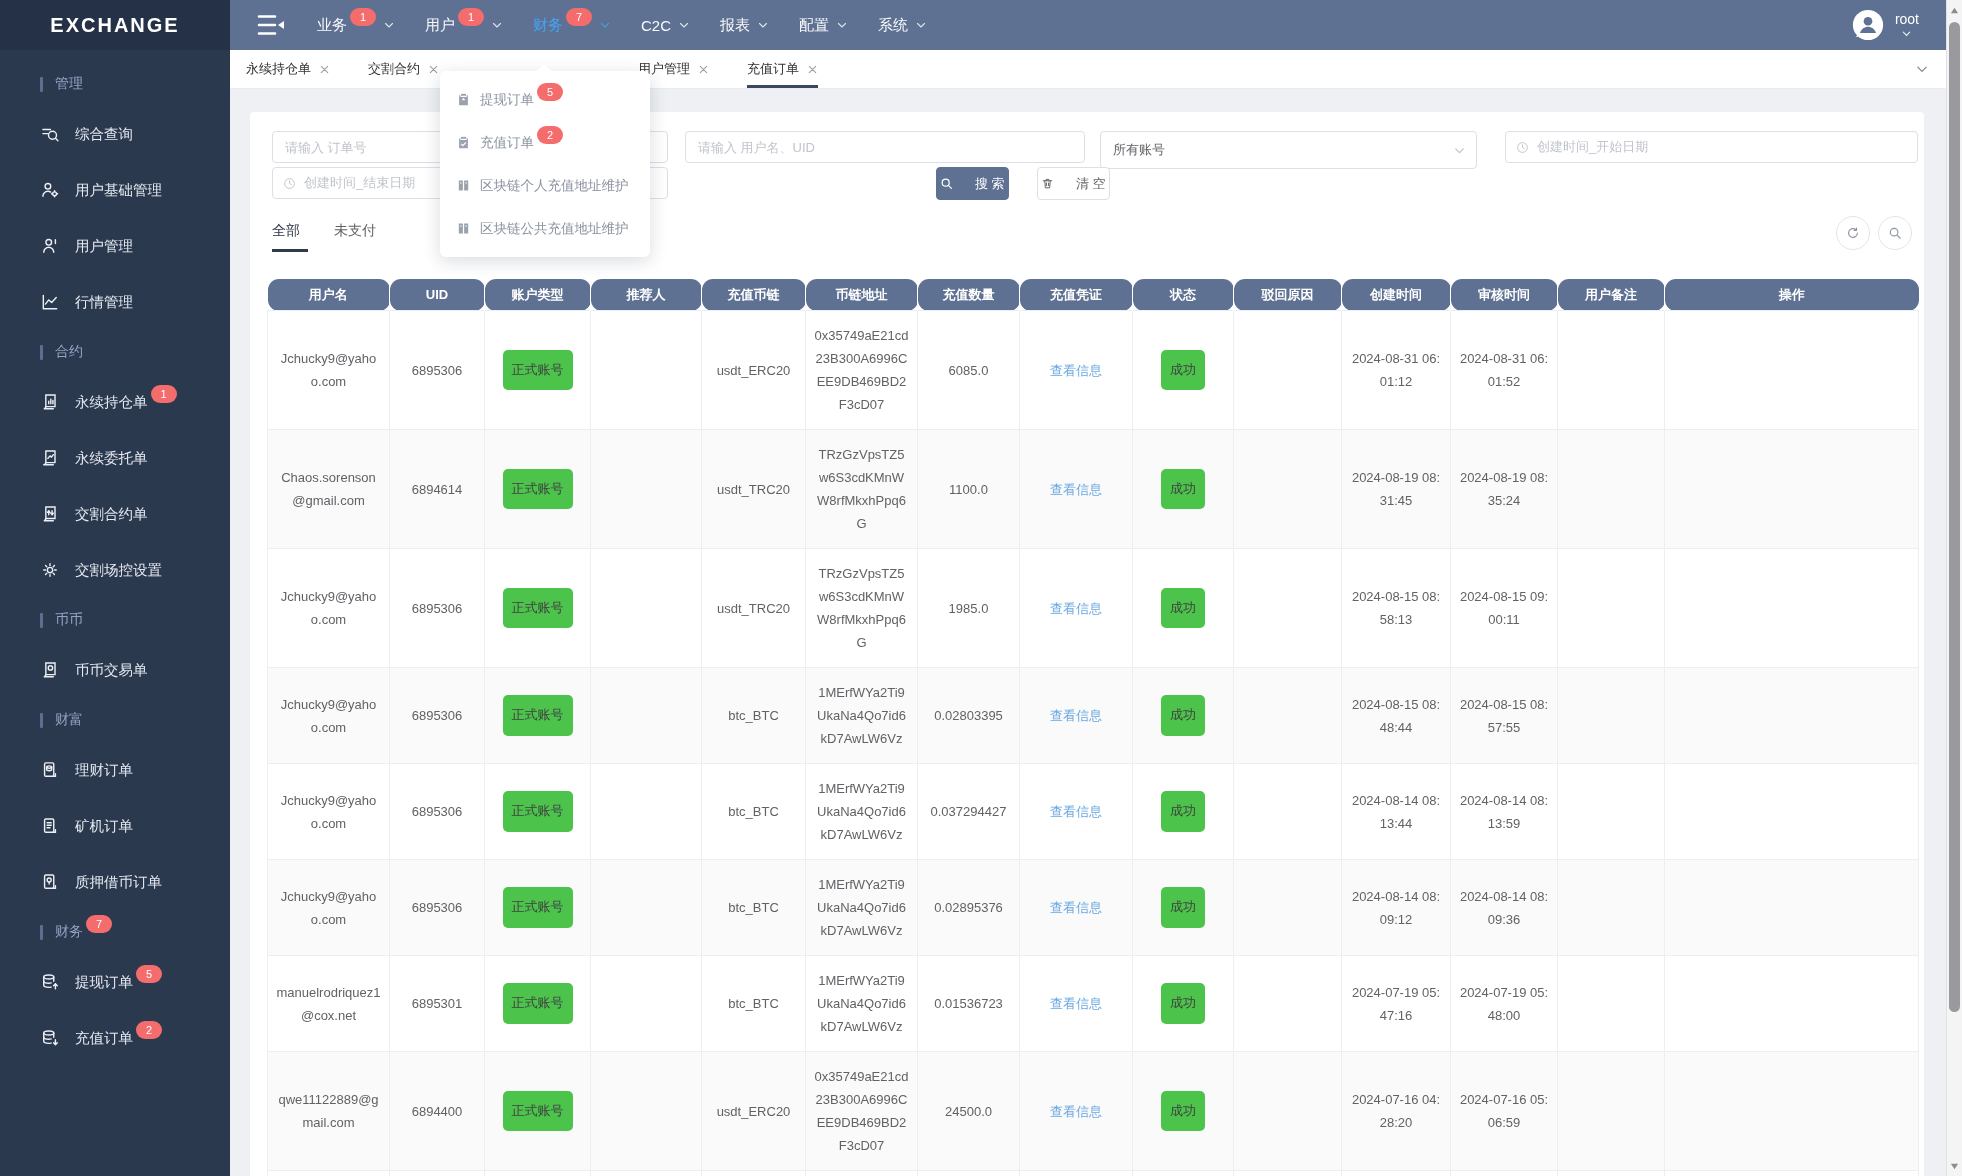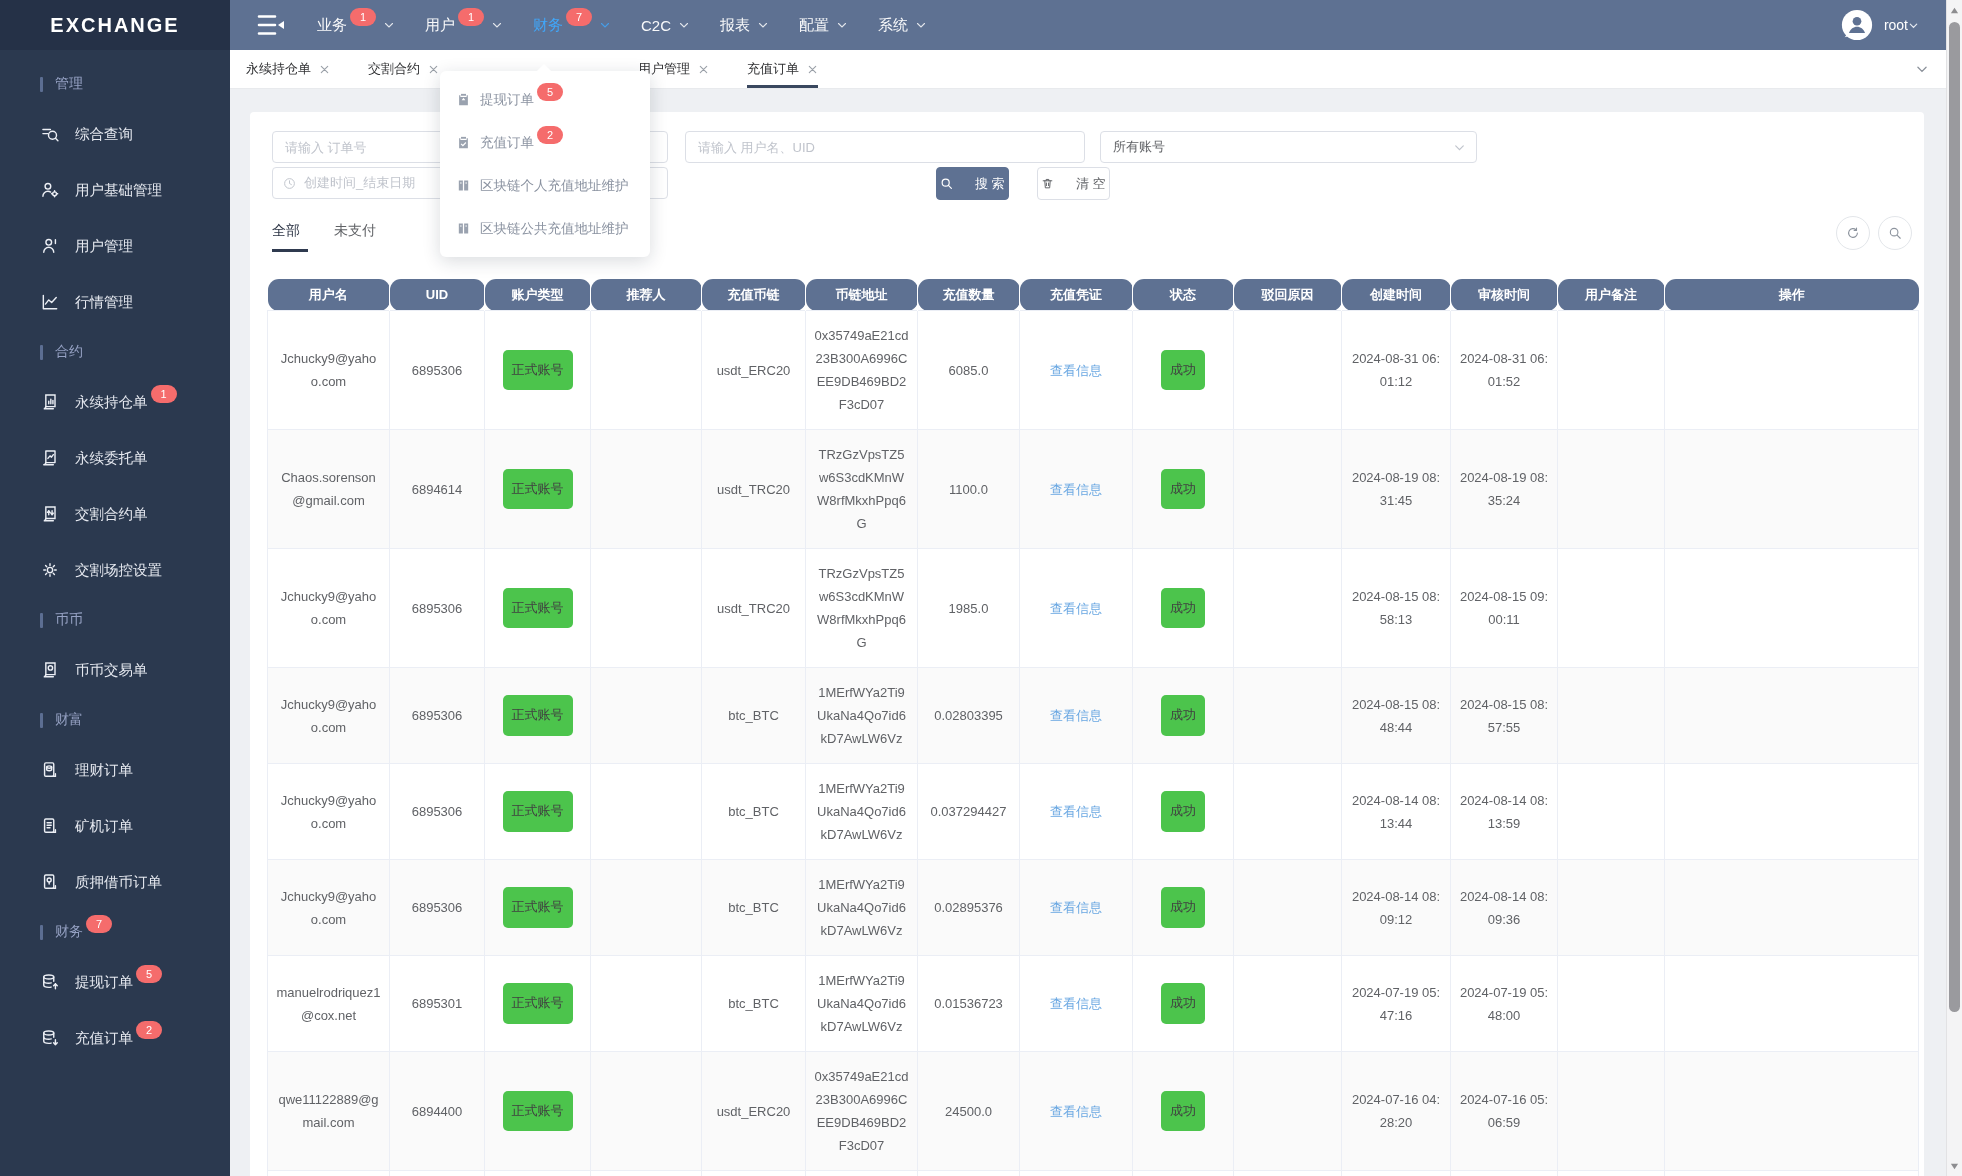--- a/index.html
+++ b/index.html
@@ -21,21 +21,21 @@
 
   
   .navbar{position:absolute;left:230px;top:0;right:15px;height:50px;background:#5e7192;z-index:40;display:flex;align-items:center;}
   .hamburger{width:30px;height:26px;color:#fff;margin-left:26px;cursor:pointer;}
   #nav-menu{display:flex;margin-left:16px;height:50px;}
   .nav-item{display:flex;align-items:center;padding:0 15px;height:50px;color:rgba(255,255,255,.96);font-size:15px;cursor:pointer;}
   .nav-item.active{color:#41a6f8;}
   .nav-chevron{width:12px;height:12px;margin-left:7px;opacity:.85;}
   .nav-right{position:absolute;right:28px;top:0;height:50px;display:flex;align-items:center;gap:10px;}
   .avatar{width:34px;height:34px;cursor:pointer;}
-  .user-block{display:flex;flex-direction:row;align-items:center;color:#fff;font-size:14px;line-height:1.15;cursor:pointer;}
+  .user-block{display:flex;flex-direction:column;align-items:center;color:#fff;font-size:14px;line-height:1.15;cursor:pointer;}
   .user-chevron{width:11px;height:11px;color:#e7ebf2;}
 
   
   .tabbar{position:absolute;left:230px;top:50px;right:15px;height:38px;background:#fff;border-bottom:1px solid #e8eaed;
           display:flex;align-items:center;padding-left:16px;z-index:20;}
   .ws-tab{display:flex;align-items:center;margin-right:38px;font-size:13px;color:#303133;height:38px;position:relative;cursor:pointer;white-space:nowrap;}
   .ws-tab.wide{min-width:232px;text-align:right;}
   .tab-close{width:11px;height:11px;margin-left:8px;color:#9aa0a8;}
   .ws-tab.active::after{content:'';position:absolute;left:0;right:0;bottom:0;height:3px;background:#3a485f;}
   .tabbar-more{position:absolute;right:6px;top:0;height:38px;width:38px;display:flex;align-items:center;justify-content:center;color:#8b919a;cursor:pointer;}
@@ -43,21 +43,21 @@
 
   
   .content{position:absolute;left:230px;top:88px;right:15px;bottom:0;background:#eef0f3;}
   .card{position:absolute;left:20px;top:24px;width:1674px;height:1100px;background:#fff;border-radius:4px;}
 
   .f-input{position:absolute;height:32px;border:1px solid #dcdfe6;border-radius:4px;background:#fff;font-size:13px;
            color:#737373;padding:0 12px;box-sizing:border-box;font-family:inherit;}
   .f-input::placeholder{color:#c0c4cc;}
   .f-date{position:absolute;height:32px;border:1px solid #dcdfe6;border-radius:4px;background:#fff;display:flex;align-items:center;
           padding:0 10px;box-sizing:border-box;color:#c0c4cc;font-size:13px;gap:8px;cursor:text;}
-  .f-select{position:absolute;height:32px;border:1px solid #dcdfe6;border-radius:4px;background:#fff;display:flex;align-items:center;
+  .f-select{position:absolute;height:38px;border:1px solid #dcdfe6;border-radius:4px;background:#fff;display:flex;align-items:center;
             justify-content:space-between;padding:0 10px 0 12px;box-sizing:border-box;color:#606266;font-size:13px;cursor:pointer;}
   .sel-chevron,.clock{width:13px;height:13px;color:#c0c4cc;flex:0 0 auto;}
   .btn{position:absolute;height:33px;border-radius:4px;font-size:13px;display:flex;align-items:center;gap:22px;padding:0 3px;
        cursor:pointer;font-family:inherit;box-sizing:border-box;}
   .btn .icn{width:13px;height:13px;}
   .btn-primary{background:#5e7192;color:#fff;border:1px solid #5e7192;}
   .btn-plain{background:#fff;color:#606266;border:1px solid #dcdfe6;}
 
   .status-tabs{position:absolute;left:22px;top:110px;display:flex;gap:34px;}
   .status-tab{font-size:14px;color:#606266;padding-bottom:12px;position:relative;cursor:pointer;}
@@ -412,20 +412,29 @@
       <input class="f-input" id="f-order" style="left: 22px; top: 19px; width: 188px;" type="text" placeholder="请输入 订单号">
       <input class="f-input" id="f-mystery" style="left: 230px; top: 19px; width: 188px;" type="text">
       <input class="f-input" id="f-user" style="left: 435px; top: 19px; width: 400px;" type="text" placeholder="请输入 用户名、UID">
       <div class="f-select" id="f-account" style="left:850px;top:19px;width:377px;">
         <span>所有账号</span>
         <span class="sel-chevron icn">
           <svg viewBox="0 0 24 24" fill="none" stroke="currentColor" stroke-width="2.2" stroke-linecap="round">
               <path d="M5 9l7 7 7-7"></path>
             </svg>
         </span>
+      </div>
+      <div class="f-date" id="f-date-start" style="left:1255px;top:19px;width:413px;">
+        <span class="clock icn">
+          <svg viewBox="0 0 24 24" fill="none" stroke="currentColor" stroke-width="1.8">
+              <circle cx="12" cy="12" r="9"></circle>
+              <path d="M12 7v5l3.5 2" stroke-linecap="round"></path>
+            </svg>
+        </span>
+        <span>创建时间_开始日期</span>
       </div>
       <div class="f-date" id="f-date-end" style="left:22px;top:55px;width:396px;">
         <span class="clock icn">
           <svg viewBox="0 0 24 24" fill="none" stroke="currentColor" stroke-width="1.8">
               <circle cx="12" cy="12" r="9"></circle>
               <path d="M12 7v5l3.5 2" stroke-linecap="round"></path>
             </svg>
         </span>
         <span>创建时间_结束日期</span>
       </div>

